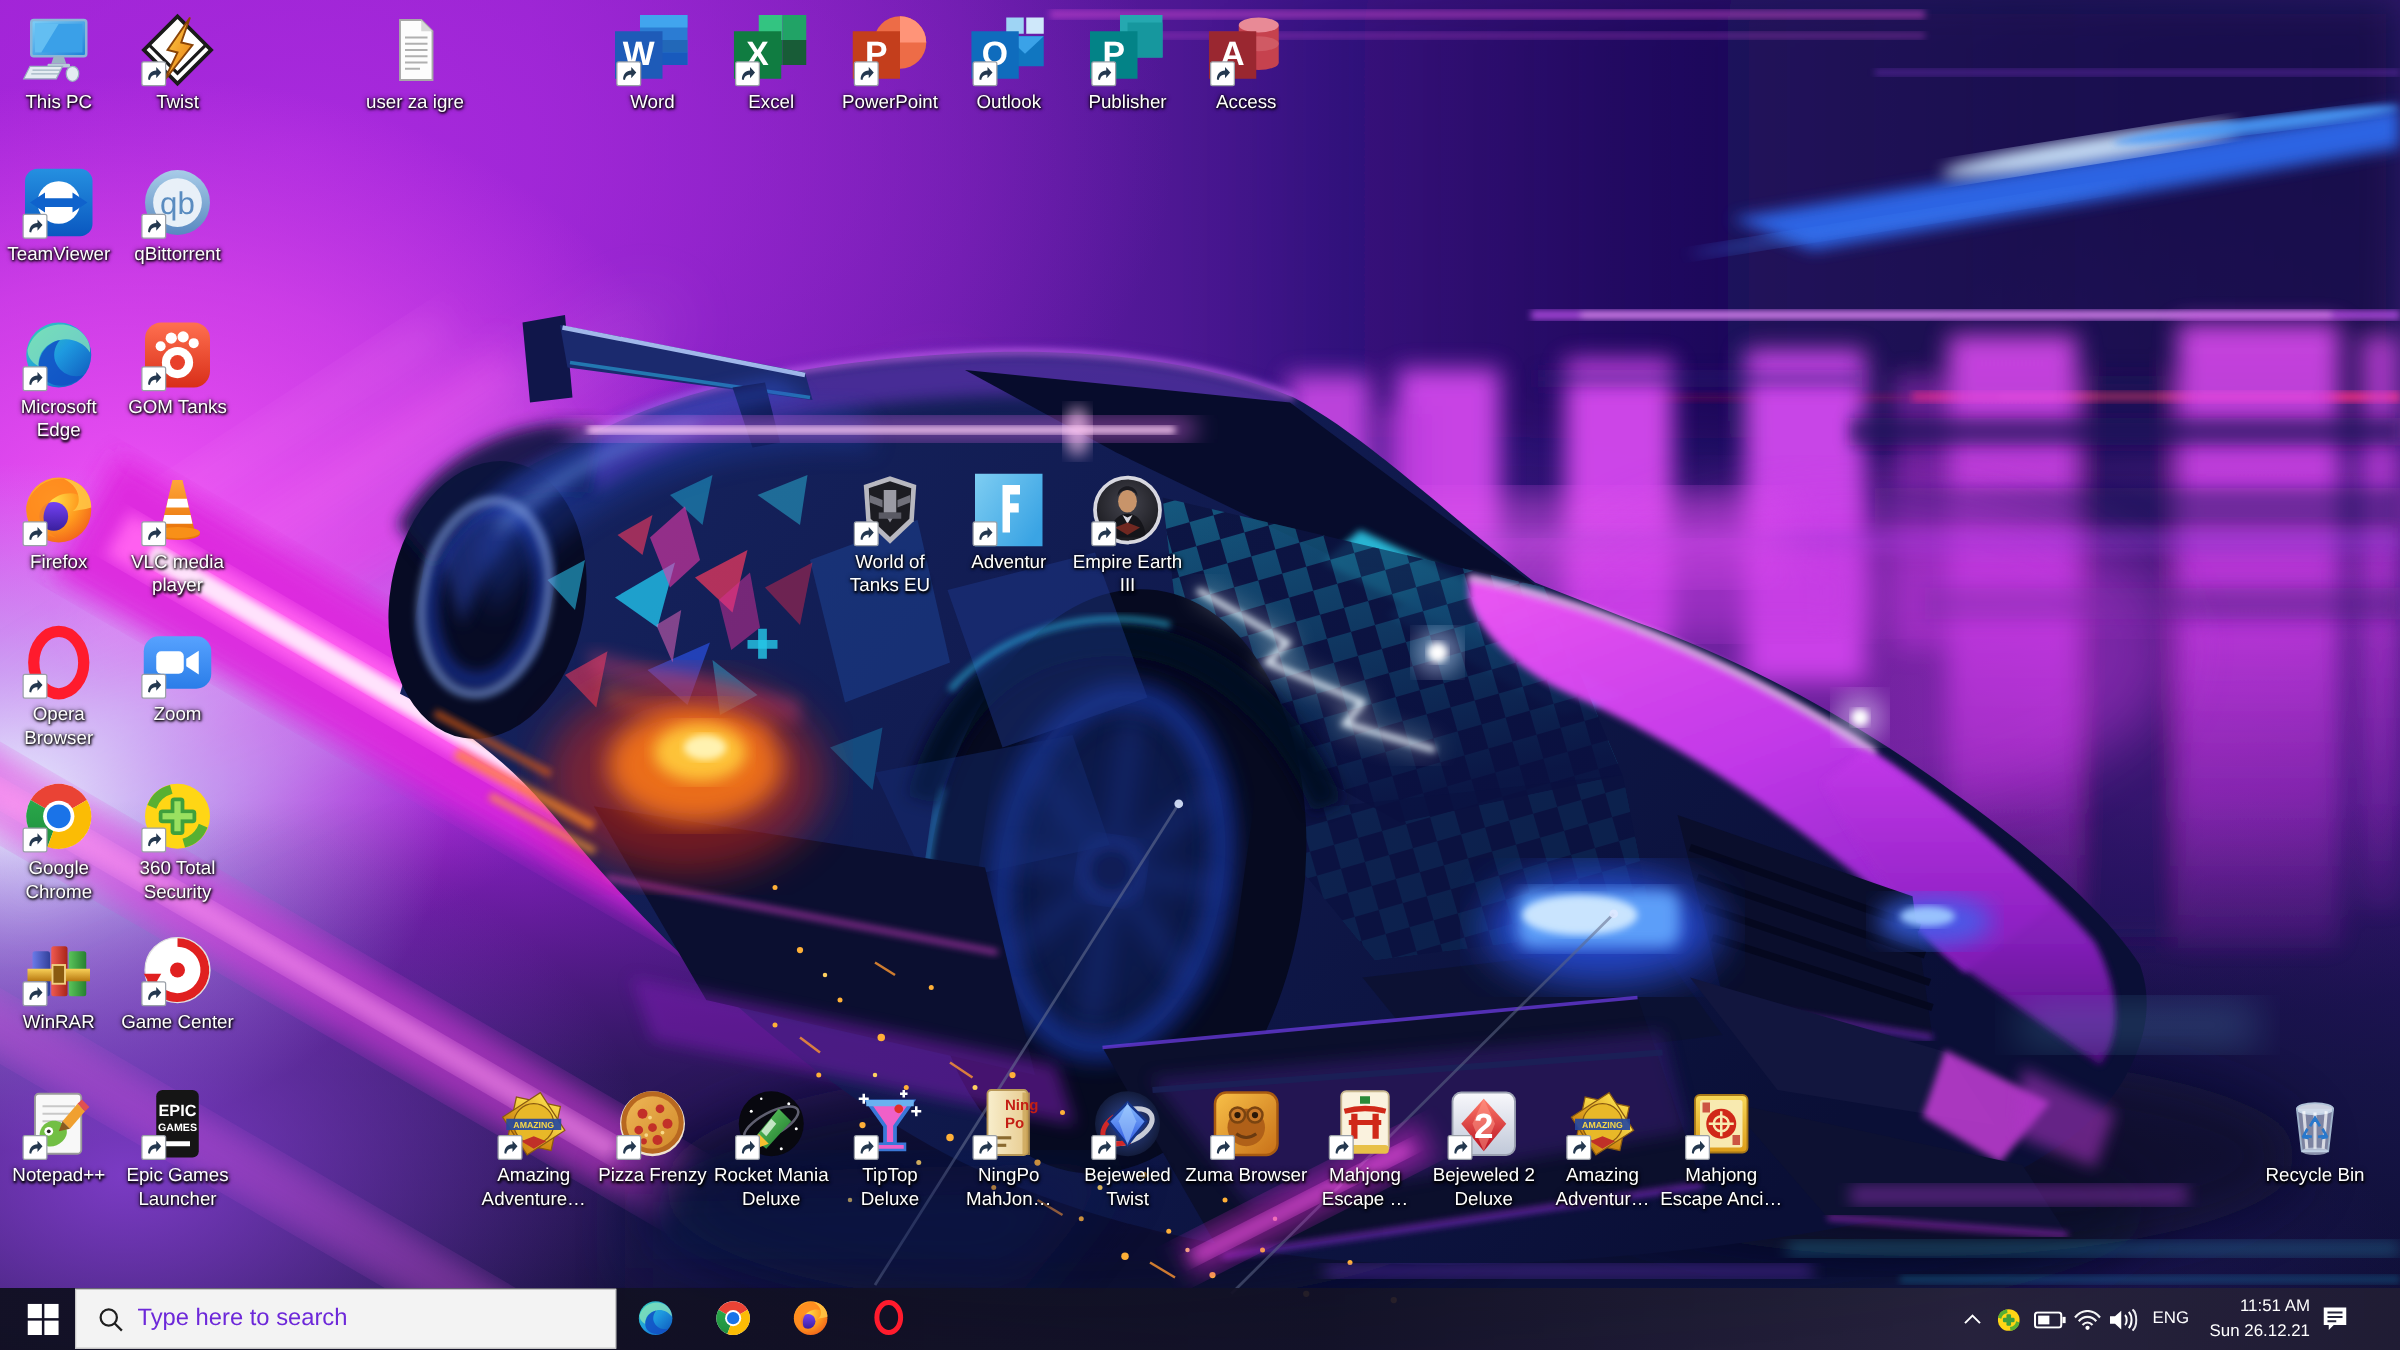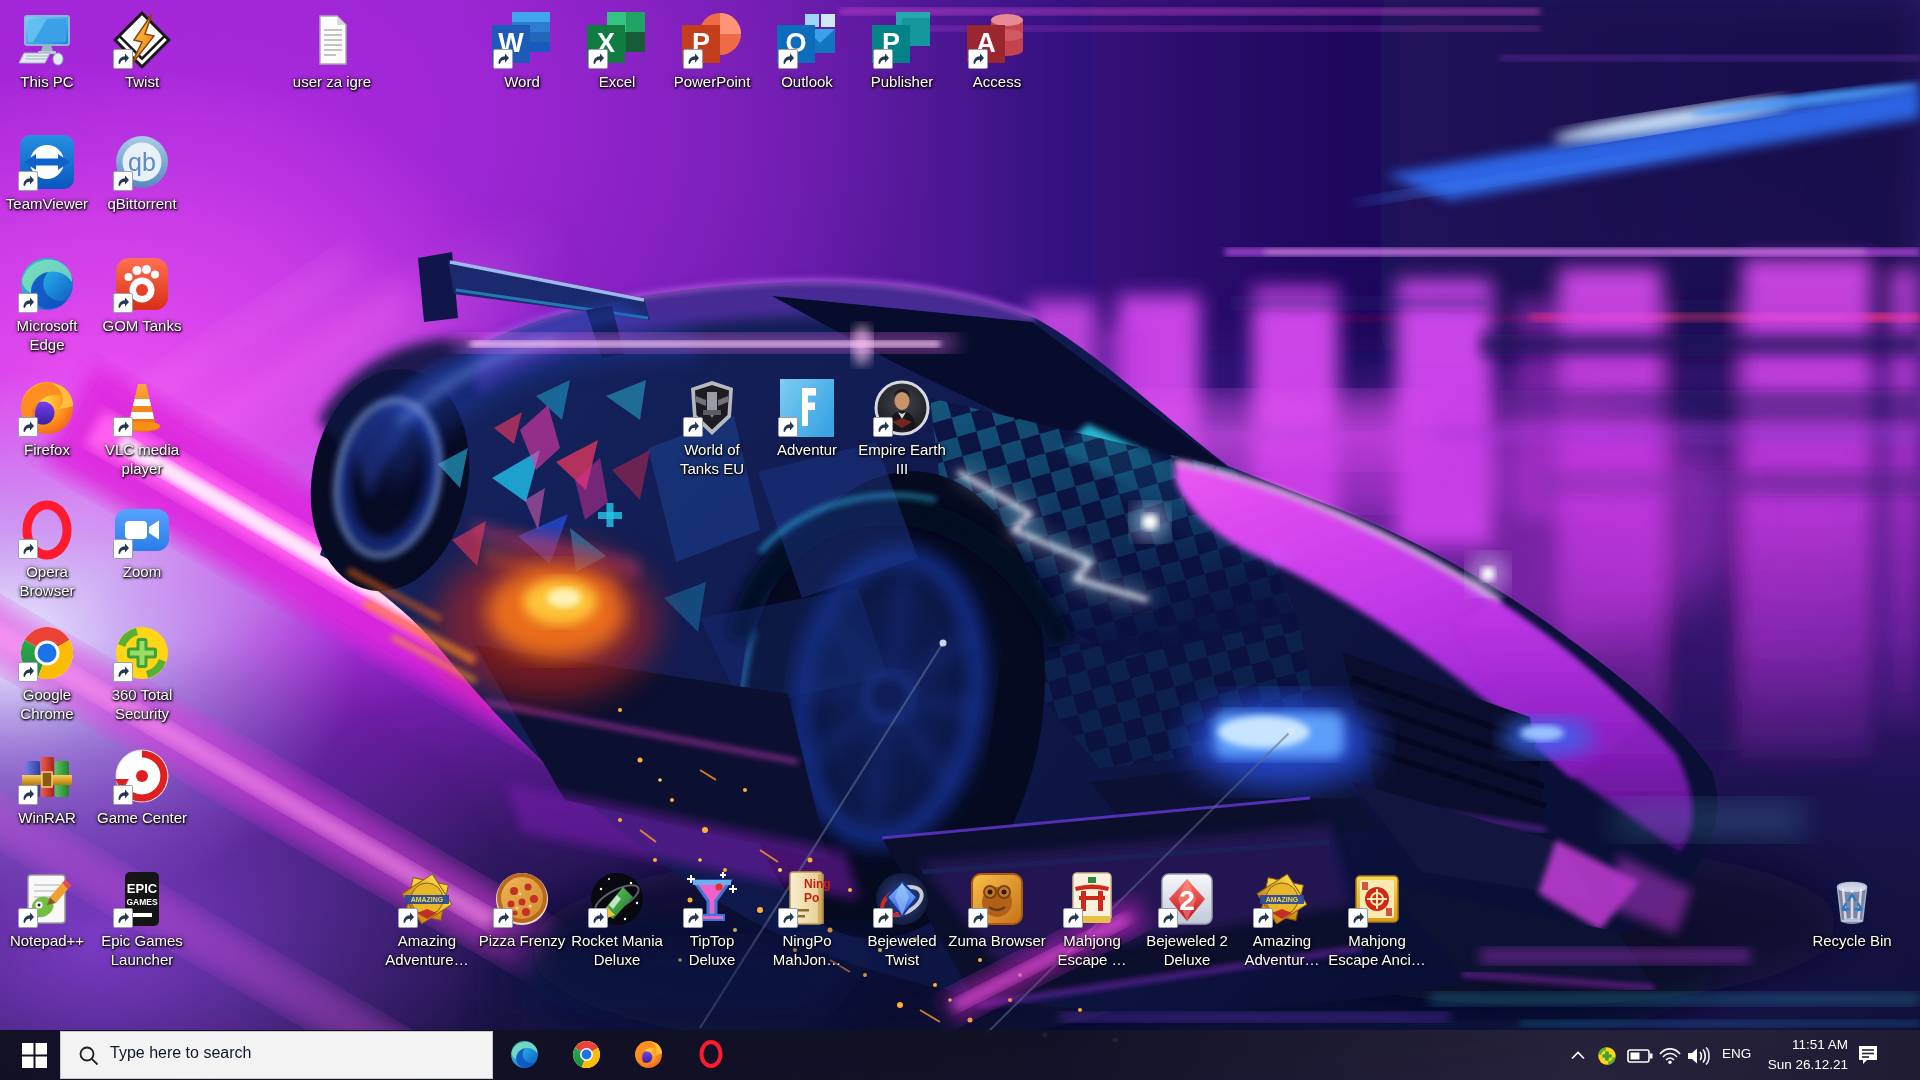--- a/index.html
+++ b/index.html
@@ -6,21 +6,21 @@
 #desk{position:absolute;left:0;top:0;width:1920px;height:1080px;}
 #wall{position:absolute;left:0;top:0;width:1920px;height:1080px;}
 .ic{position:absolute;width:106px;text-align:center;}
 .ig{width:60px;height:60px;margin:0 auto;position:relative;}
 .ig svg{position:absolute;left:0;top:0;}
 .lb{margin-top:2px;font-size:15px;line-height:19px;color:#fff;text-shadow:0 1px 2px rgba(0,0,0,.95),0 0 4px rgba(0,0,0,.8),1px 1px 2px rgba(0,0,0,.9);}
 .sc{position:absolute;left:1px;bottom:1px;width:20px;height:20px;background:#fff;border:1px solid #9aa0a8;box-sizing:border-box;border-radius:2px;}
 .sc svg{position:absolute;left:1px;top:1px;}
 #bar{position:absolute;left:0;top:1030px;width:1920px;height:50px;background:linear-gradient(90deg,rgba(16,16,33,.95) 0%,rgba(19,18,38,.93) 55%,rgba(40,36,58,.88) 82%,rgba(34,30,52,.9) 100%);}
 #search{position:absolute;left:60px;top:1px;width:433px;height:48px;background:#f3f3f3;border:1px solid #c8c8c8;box-sizing:border-box;}
-#search span{position:absolute;left:49px;top:12px;font-size:16px;color:#0f172a;}
+#search span{position:absolute;left:49px;top:12px;font-size:19px;color:#6d28d9;}
 .tbi{position:absolute;top:9px;width:31px;height:31px;}
 .trt{position:absolute;color:#fff;font-size:13.5px;}
 
 </style>
 </head>
 <body>
 <div id="desk">
 <svg id="wall" viewBox="0 0 1920 1080" preserveAspectRatio="none">
 <defs>
 <linearGradient id="base" x1="0" y1="0" x2="1" y2="0">

